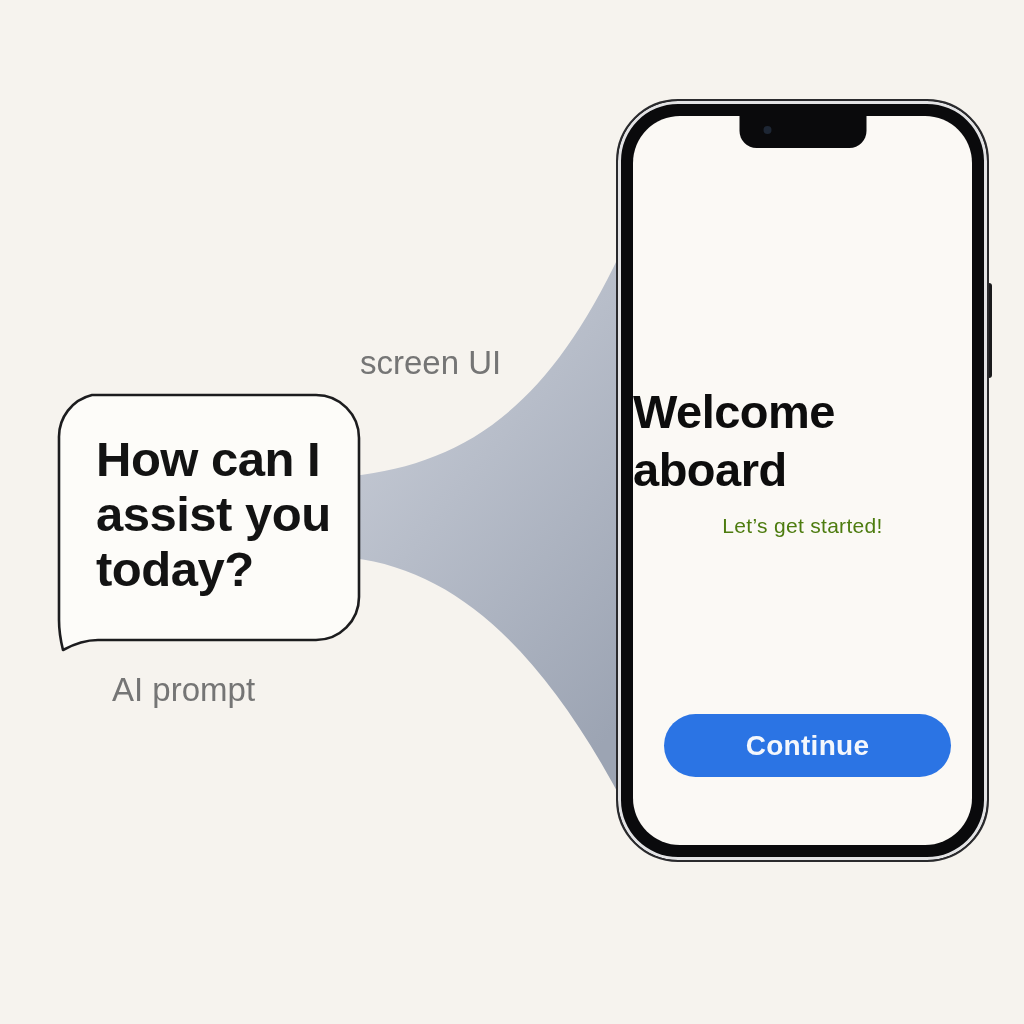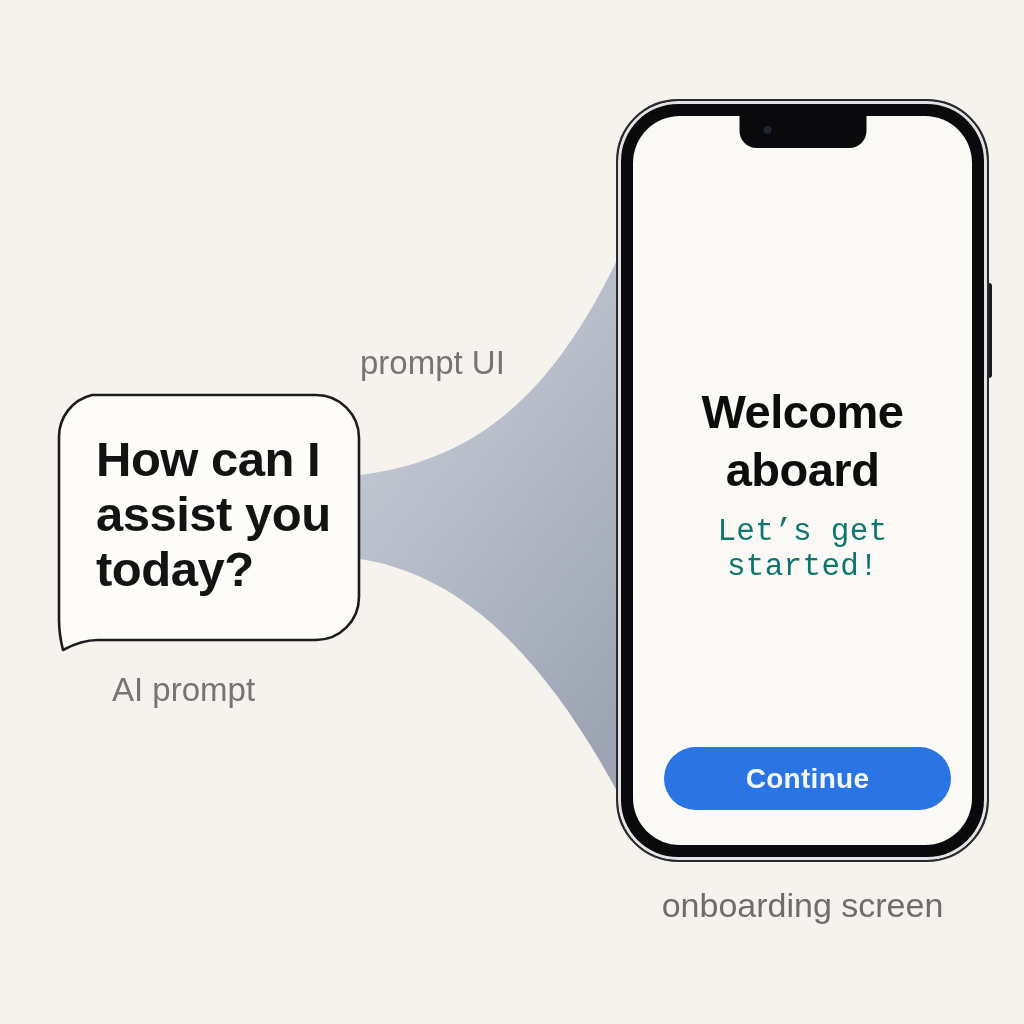--- a/index.html
+++ b/index.html
@@ -96,52 +96,49 @@
     position: absolute;
     left: 24px; top: 10px;
     width: 8px; height: 8px;
     border-radius: 50%;
     background: #1d2634;
   }
   .screen-title {
     position: absolute;
     left: 0; top: 267px;
     width: 100%;
-    text-align: center;
     font-size: 47px;
     line-height: 58px;
     font-weight: 700;
     color: #0d0d0d;
     white-space: pre-line;
     letter-spacing: -0.5px;
   }
   .screen-subtitle {
     position: absolute;
     left: 0; top: 398px;
     width: 100%;
     text-align: center;
-    font-size: 31px;
-    color: #0f766e;
+    font-size: 21px;
+    color: #4d7c0f;
     letter-spacing: 0.3px;
-    font-family: Liberation Mono, monospace;
   }
   .cta-button {
     position: absolute;
     left: 31px; top: 598px;
     width: 287px; height: 63px;
     border: none;
     border-radius: 32px;
     background: #2b74e4;
     color: #f4f7fc;
     font-family: "Liberation Sans", sans-serif;
     font-size: 28px;
     font-weight: 700;
     letter-spacing: 0.3px;
     cursor: pointer;
-    margin-top: 33px;
   }
 </style>
 </head>
 <body>
 
 <div class="scene" style="background: rgb(246, 243, 238);">
 
   <svg class="funnel-svg" viewBox="0 0 1024 1024" xmlns="http://www.w3.org/2000/svg" aria-hidden="true">
     <defs>
       <linearGradient id="funnelGrad" x1="0" y1="0" x2="0.55" y2="1">
@@ -156,22 +153,21 @@
     <svg viewBox="0 0 316 268" xmlns="http://www.w3.org/2000/svg">
       <path d="M 46,3 H 270 A 43,43 0 0 1 313,46 V 205 A 43,43 0 0 1 270,248 H 52
                C 40,248 28,252 17,258 C 15,250 13,240 13,228 V 46 A 43,43 0 0 1 46,3 Z" fill="#fdfcf9" stroke="#1c1c1e" stroke-width="2.6" stroke-linejoin="round"></path>
     </svg>
     <div class="bubble-text">How can I
 assist you
 today?</div>
   </div>
 
   <div class="caption caption-ai-prompt">AI prompt</div>
-  <div class="caption caption-instant-ui">prompt UI</div>
-  <div class="caption caption-onboarding">onboarding screen</div>
+  <div class="caption caption-instant-ui">screen UI</div>
 
   <div class="side-button"></div>
   <div class="phone">
     <div class="screen">
       <div class="notch">
         <div class="camera-dot"></div>
       </div>
       <div class="screen-title">Welcome
 aboard</div>
       <div class="screen-subtitle">Let’s get started!</div>

